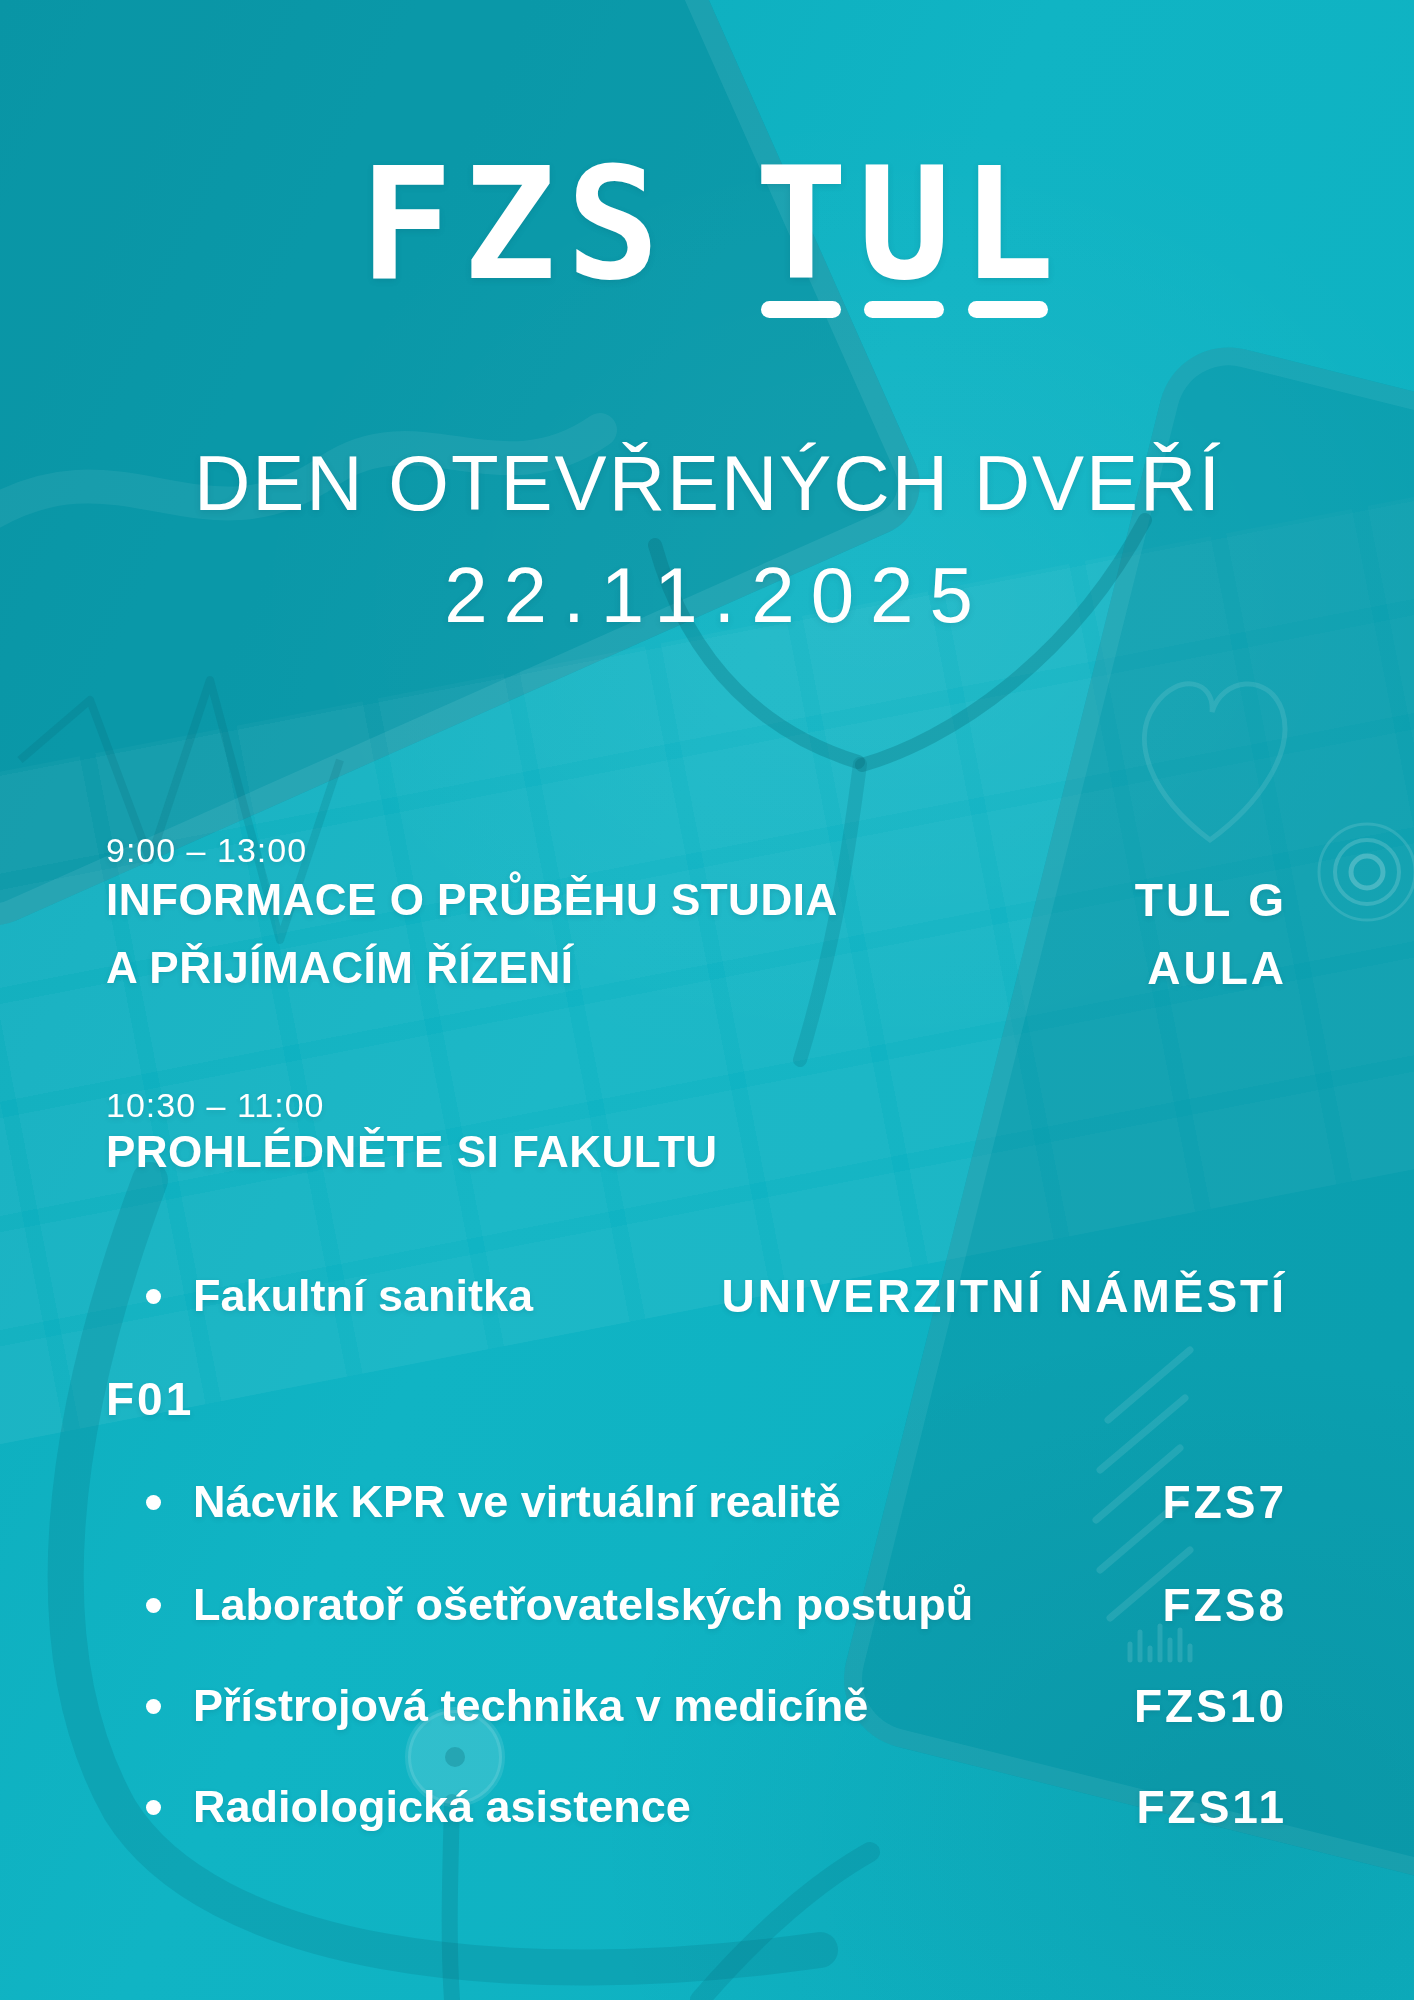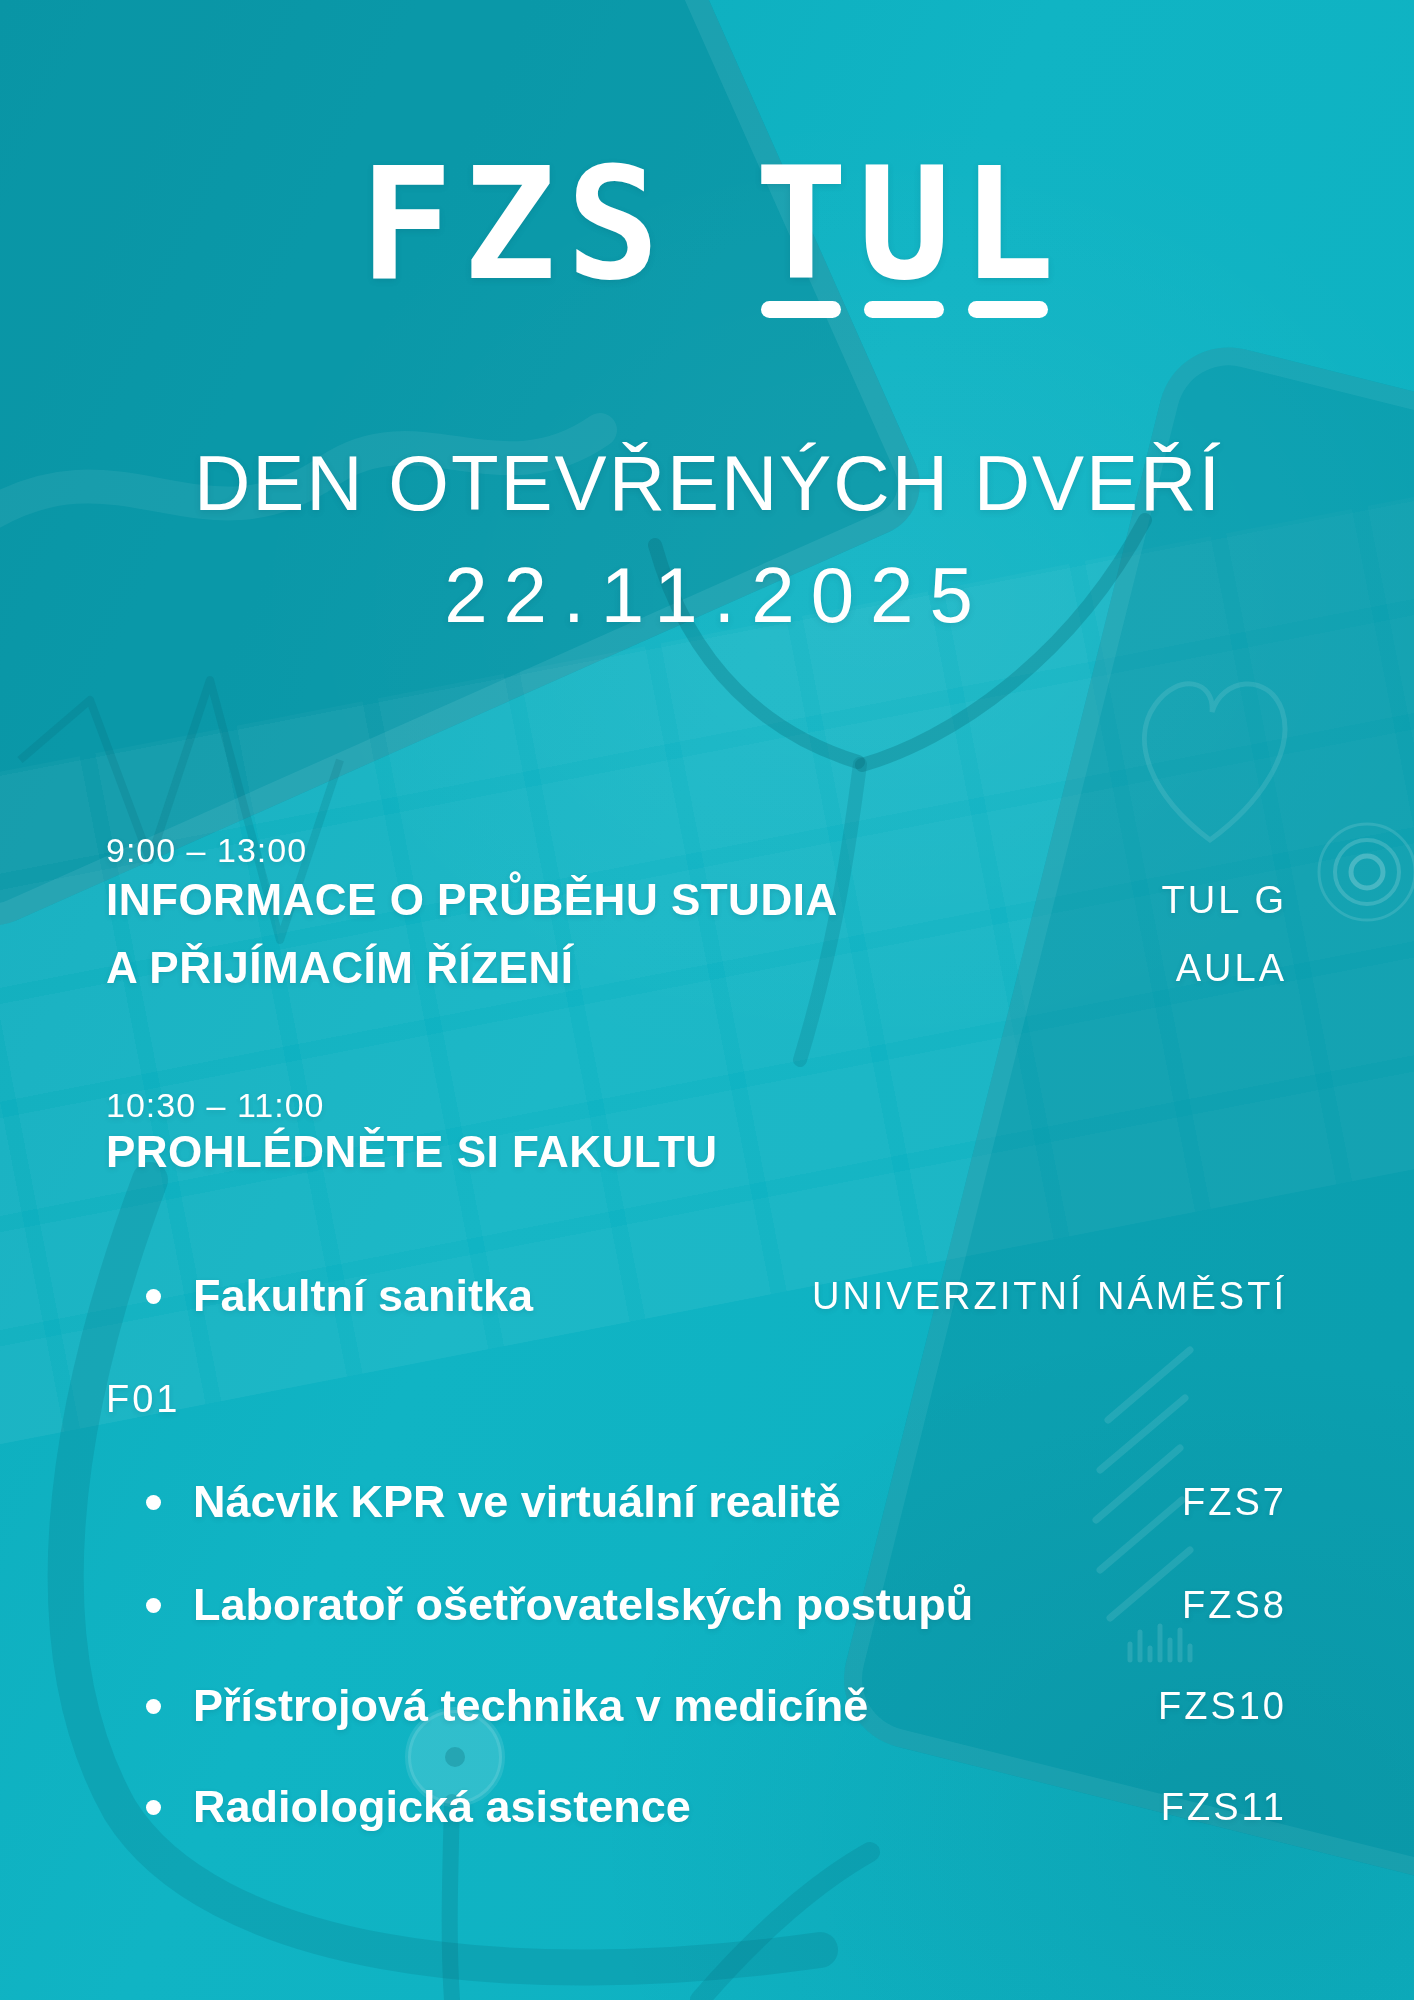--- a/index.html
+++ b/index.html
@@ -62,21 +62,21 @@
     font-size:78px;line-height:112px;font-weight:normal;
     text-shadow:0 2px 6px rgba(0,70,85,0.15);
   }
   .title .t1{letter-spacing:2px;padding-left:2px;}
   .title .t2{letter-spacing:16px;padding-left:19px;}
   
   .abs{position:absolute;left:106px;width:1181px;white-space:nowrap;}
   .time{font-size:34px;font-weight:400;letter-spacing:1px;height:44px;line-height:44px;margin-top:12px;}
   .srow{display:flex;justify-content:space-between;align-items:center;height:52px;}
   .sleft{font-size:44px;font-weight:700;letter-spacing:0.5px;}
-  .sright,.bloc{font-size:38px;font-weight:400;letter-spacing:3px;}
+  .sright,.bloc{font-size:46px;font-weight:700;letter-spacing:3px;}
   .brow{display:flex;justify-content:space-between;align-items:center;height:52px;}
   .bleft{display:flex;align-items:center;}
   .dot{width:15px;height:15px;border-radius:50%;background:#ffffff;margin-left:40px;margin-right:32px;flex:0 0 auto;}
   .blabel{font-size:45px;font-weight:700;letter-spacing:0px;}
   .txtshadow{text-shadow:0 2px 5px rgba(0,70,85,0.15);}
 </style>
 </head>
 <body>
 
 <div class="poster">

